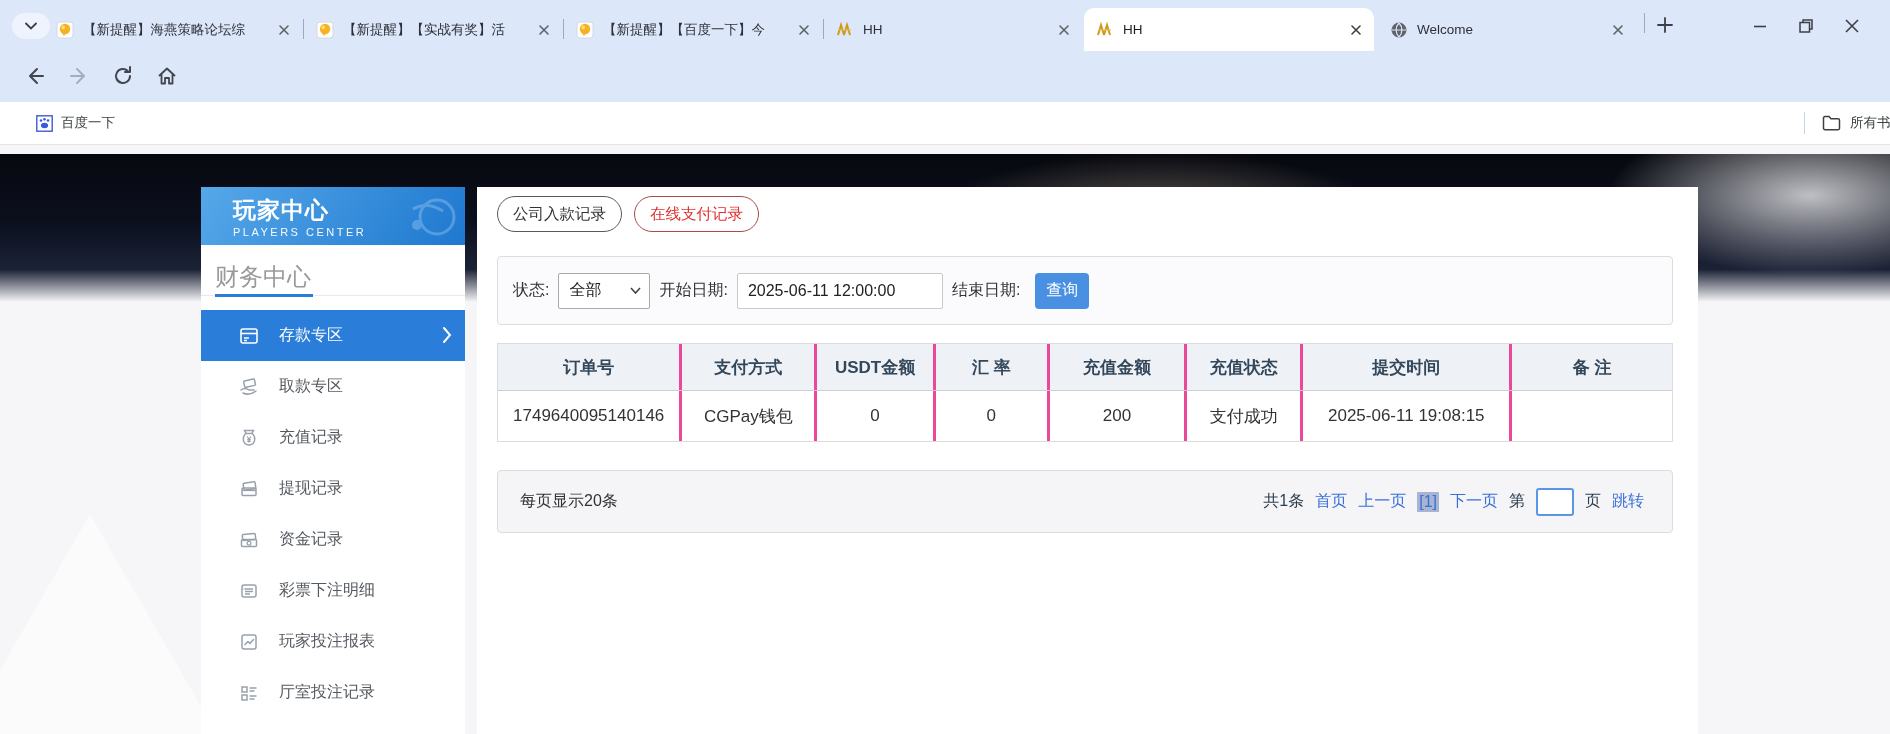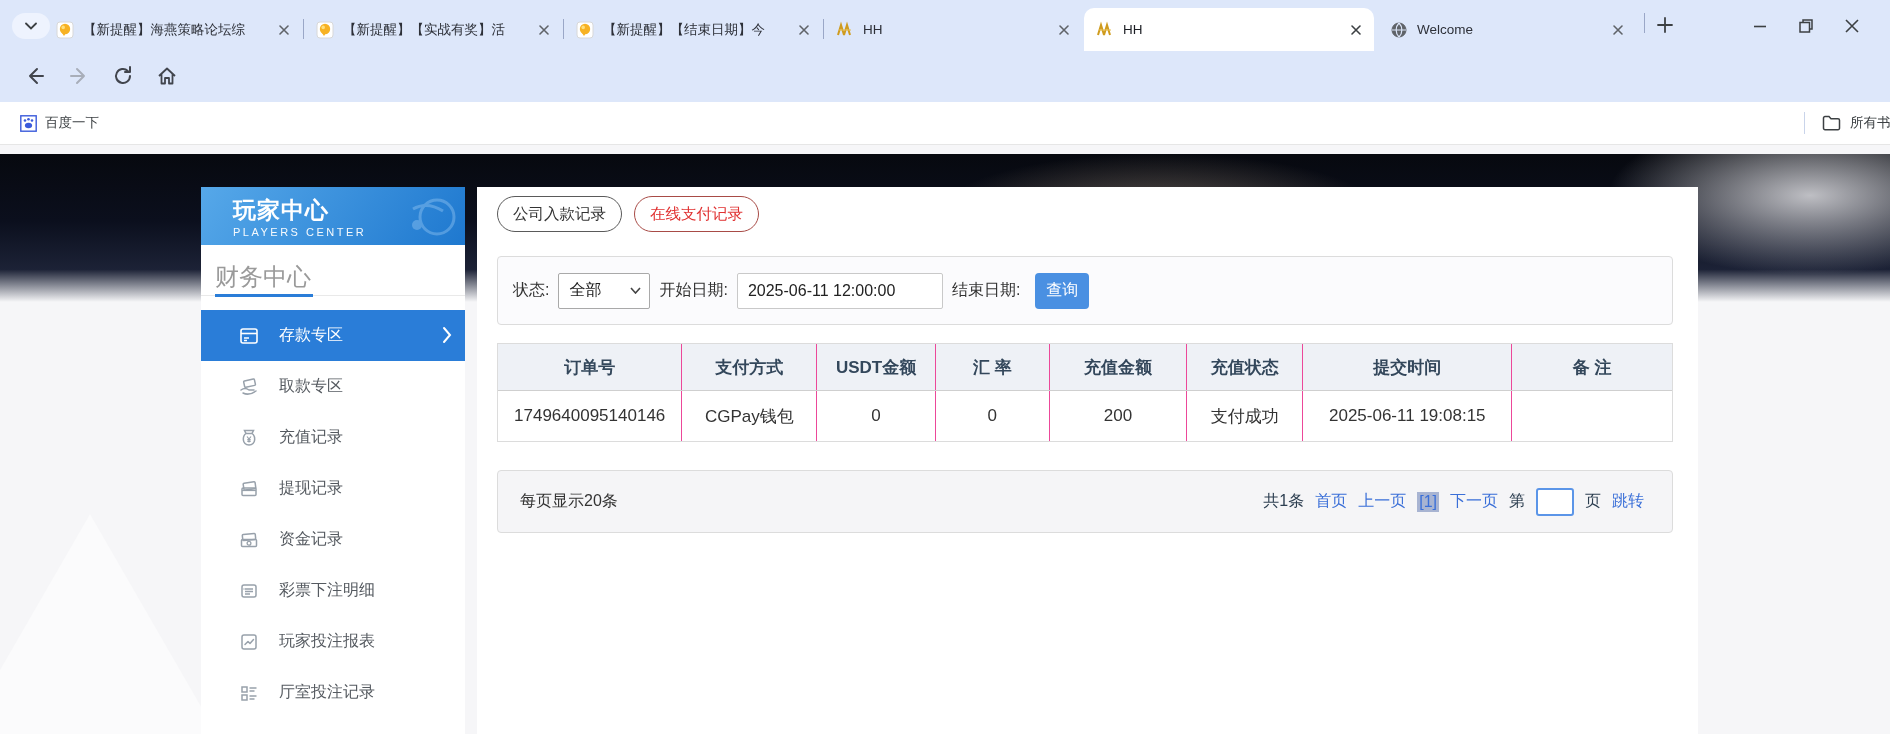--- a/index.html
+++ b/index.html
@@ -24,21 +24,21 @@
   .newtab{position:absolute;left:1656px;top:16px;}
   .newtab::before{content:"";position:absolute;left:-12px;top:-3px;height:20px;width:1px;background:#9aa7c7;}
   .winctl{position:absolute;top:0;height:51px;display:flex;align-items:center;}
 
   .toolbar{position:absolute;left:0;top:51px;width:1890px;height:51px;background:var(--chrome-bg);display:flex;align-items:center;}
   .navic{position:absolute;top:14px;}
   .addressbar{position:absolute;left:202px;top:58px;width:1608px;height:38px;border-radius:19px;background:#eef1fc;display:flex;align-items:center;padding:0 14px 0 18px;gap:12px;}
   .url{font-size:15.5px;color:#202124;flex:1;}
   .avatar{position:absolute;left:1828px;top:55px;width:31px;height:31px;border-radius:50%;background:#d3e3fd;display:flex;align-items:center;justify-content:center;}
 
-  .bookmarks{position:absolute;left:0;top:102px;width:1890px;height:43px;background:#fff;border-bottom:1px solid #e6e6e6;display:flex;align-items:center;}
+  .bookmarks{position:absolute;left:0;top:102px;width:1890px;height:43px;background:#fff;border-bottom:1px solid #e6e6e6;display:flex;align-items:center;padding-left:16px;}
   .bm-item{display:flex;align-items:center;gap:8px;margin-left:20px;font-size:13.5px;color:#3c4043;}
   .bm-right{position:absolute;right:-14px;display:flex;align-items:center;gap:9px;font-size:13.5px;color:#3c4043;}
   .bm-sep{width:1px;height:22px;background:#c9d4ea;margin-right:8px;}
 
   
   .page{position:absolute;left:0;top:145px;width:1890px;height:589px;background:#f6f6f8;}
   .banner{position:absolute;left:0;top:9px;width:1890px;height:148px;
     background:
       radial-gradient(ellipse 320px 90px at 1160px 42%, rgba(150,133,113,.6), transparent 70%),
       radial-gradient(ellipse 280px 110px at 1810px 28%, rgba(222,222,226,.85), transparent 72%),
@@ -73,21 +73,21 @@
   .filterbar{position:absolute;left:20px;top:69px;width:1176px;height:69px;border:1px solid #dcdcdc;border-radius:4px;background:#fbfbfd;display:flex;align-items:center;padding-left:6px;}
   .flabel{font-size:16px;color:#333;margin:0 9px;}
   .fselect{width:92px;height:36px;border:1px solid #a9a9a9;border-radius:2px;background:#fff;display:flex;align-items:center;justify-content:space-between;padding:0 8px 0 10px;font-size:16px;color:#222;cursor:pointer;}
   .finput{width:206px;height:36px;border:1px solid #c9c9c9;border-radius:2px;background:#fff;font-size:16px;color:#222;padding:0 10px;font-family:"Liberation Sans","DejaVu Sans",sans-serif;}
   .fbtn{width:54px;height:36px;margin-left:6px;border:none;border-radius:4px;background:var(--button-blue);color:#fff;font-size:16px;cursor:pointer;font-family:"Liberation Sans","DejaVu Sans",sans-serif;}
 
   .dtable{position:absolute;left:20px;top:156px;width:1176px;border:1px solid #dcdcdc;}
   .trow{display:flex;}
   .trow.head{height:46px;background:#eef1f6;}
   .trow.body{height:51px;background:#fff;border-top:1px solid #cfcfcf;}
-  .tcell{display:flex;align-items:center;justify-content:center;border-right:1px solid #ec4899;font-size:17px;color:#333;}
+  .tcell{display:flex;align-items:center;justify-content:center;border-right:3px solid #ec4899;font-size:17px;color:#333;}
   .tcell:last-child{border-right:none;}
   .trow.head .tcell{font-weight:bold;color:#33475b;}
   .c0{width:15.7%}.c1{width:11.5%}.c2{width:10.1%}.c3{width:9.7%}.c4{width:11.7%}.c5{width:9.9%}.c6{width:17.8%}.c7{width:13.6%}
 
   .pagebar{position:absolute;left:20px;top:283px;width:1176px;height:63px;border:1px solid #dcdcdc;border-radius:4px;background:#f5f5f7;display:flex;align-items:center;justify-content:space-between;padding:0 28px 0 22px;}
   .psize{font-size:16px;color:#333;}
   .pnav{display:flex;align-items:center;gap:11px;font-size:16px;color:#2c3e50;}
   .plink{color:var(--link-blue);cursor:pointer;}
   .pcur{color:var(--link-blue);background:#a8b4d2;padding:1px 2px;}
   .pjump{width:38px;height:28px;border:2px solid #5b95e8;border-radius:3px;background:#fff;font-size:15px;text-align:center;}
@@ -130,21 +130,21 @@
         </svg>
     </div>
 
     <div class="tab sep" style="left:564px">
       <svg class="favicon" viewBox="0 0 18 18">
           <rect x="1" y="1" width="16" height="16" rx="3" fill="#fff" stroke="#d8d8d8"></rect>
           <circle cx="9" cy="8" r="5.2" fill="#f7b223"></circle>
           <circle cx="7.2" cy="6.4" r="1.8" fill="#ffdf7a"></circle>
           <path d="M6 12 l2 3 2-3z" fill="#f7b223"></path>
         </svg>
-      <span class="ttl">【新提醒】【结束日期】今</span>
+      <span class="ttl">【新提醒】【百度一下】今</span>
       <svg class="closex" viewBox="0 0 16 16">
           <path d="M4 4 L12 12 M12 4 L4 12" stroke="#5f6368" stroke-width="1.6" stroke-linecap="round"></path>
         </svg>
     </div>
 
     <div class="tab sep" style="left:824px">
       <svg class="favicon" viewBox="0 0 18 18">
           <path d="M2 14 L5 4 L8 14 M8 14 L11 4 L14 14" fill="none" stroke="#cf9b1d" stroke-width="2"></path>
           <path d="M3 9 h12" stroke="#e8bc4a" stroke-width="1"></path>
         </svg>

